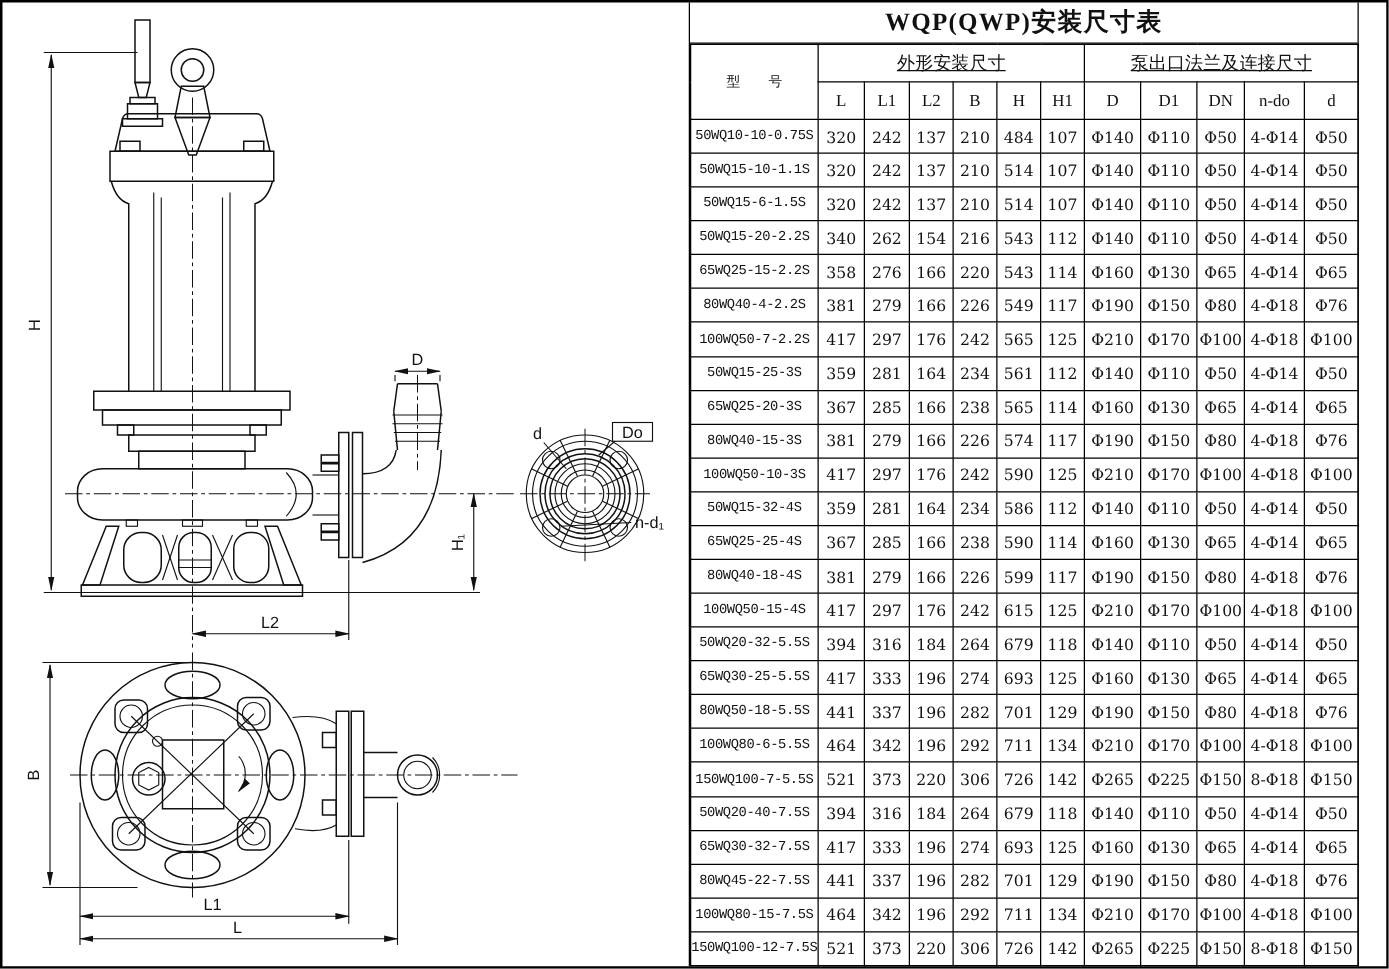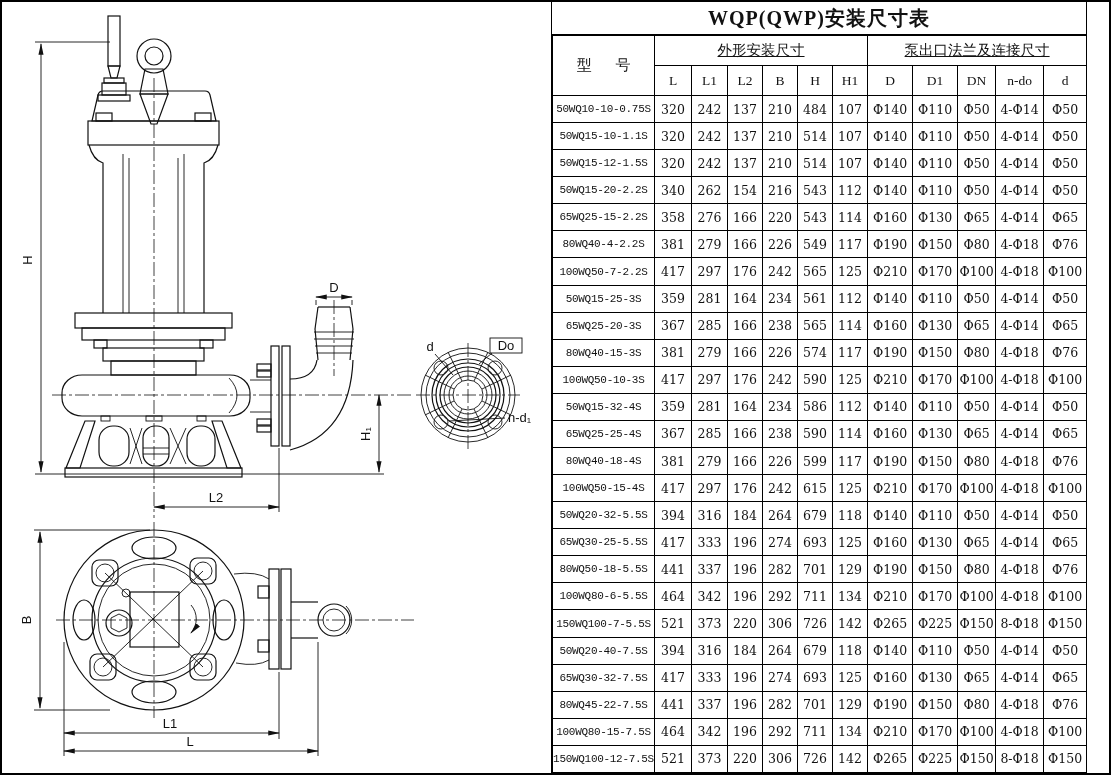--- a/index.html
+++ b/index.html
@@ -7,21 +7,21 @@
   .sheet { width:1111px; height:775px; border:2px solid #000; display:flex; background:#fff; }
   .diagram-pane { width:549px; height:771px; position:relative; flex:none; }
   .table-pane { flex:1; border-left:1px solid #000; height:771px; }
   .table-wrap { width:535px; height:771px; border-right:1px solid #000; display:flex; flex-direction:column; }
   .table-title { height:33px; line-height:33px; text-align:center; font-weight:bold; font-size:20px;
                  border-bottom:1px solid #000; letter-spacing:1px; font-family:"Liberation Serif", serif; }
   table.dim { border-collapse:collapse; table-layout:fixed; width:534px; height:738px; }
   table.dim th, table.dim td { border:1px solid #000; text-align:center; vertical-align:middle;
                  padding:0; overflow:hidden; white-space:nowrap; font-weight:normal; }
   table.dim thead tr { height:30px; }
-  th.model-h { letter-spacing:10px; text-indent:10px; font-size:15px; }
+  th.model-h { letter-spacing:10px; text-indent:10px; font-size:11px; }
   .grp { font-size:14.5px;text-decoration:underline; }
   .sub { font-size:13.5px; font-family:"Liberation Serif", serif; }
   td.model-cell { font-size:11px; letter-spacing:-0.3px; font-family:Liberation Mono, monospace; }
   td.value-cell { font-size:12.5px; font-family:"DejaVu Serif", serif; }
   svg text { font-family:"Liberation Sans", sans-serif; font-size:13px; fill:#111; }
   .ol { fill:none; stroke:#111; stroke-width:1.2; }
   .th { fill:none; stroke:#111; stroke-width:0.9; }
   .cl { fill:none; stroke:#111; stroke-width:0.8; stroke-dasharray:14 3 3 3; }
   .dim { fill:none; stroke:#111; stroke-width:0.9; }
 </style>
@@ -309,21 +309,21 @@
               <td class="value-cell">210</td>
               <td class="value-cell">514</td>
               <td class="value-cell">107</td>
               <td class="value-cell">Φ140</td>
               <td class="value-cell">Φ110</td>
               <td class="value-cell">Φ50</td>
               <td class="value-cell">4-Φ14</td>
               <td class="value-cell">Φ50</td>
             </tr>
             <tr>
-              <td class="model-cell">50WQ15-12-1.5S</td>
+              <td class="model-cell">50WQ15-6-1.5S</td>
               <td class="value-cell">320</td>
               <td class="value-cell">242</td>
               <td class="value-cell">137</td>
               <td class="value-cell">210</td>
               <td class="value-cell">514</td>
               <td class="value-cell">107</td>
               <td class="value-cell">Φ140</td>
               <td class="value-cell">Φ110</td>
               <td class="value-cell">Φ50</td>
               <td class="value-cell">4-Φ14</td>

